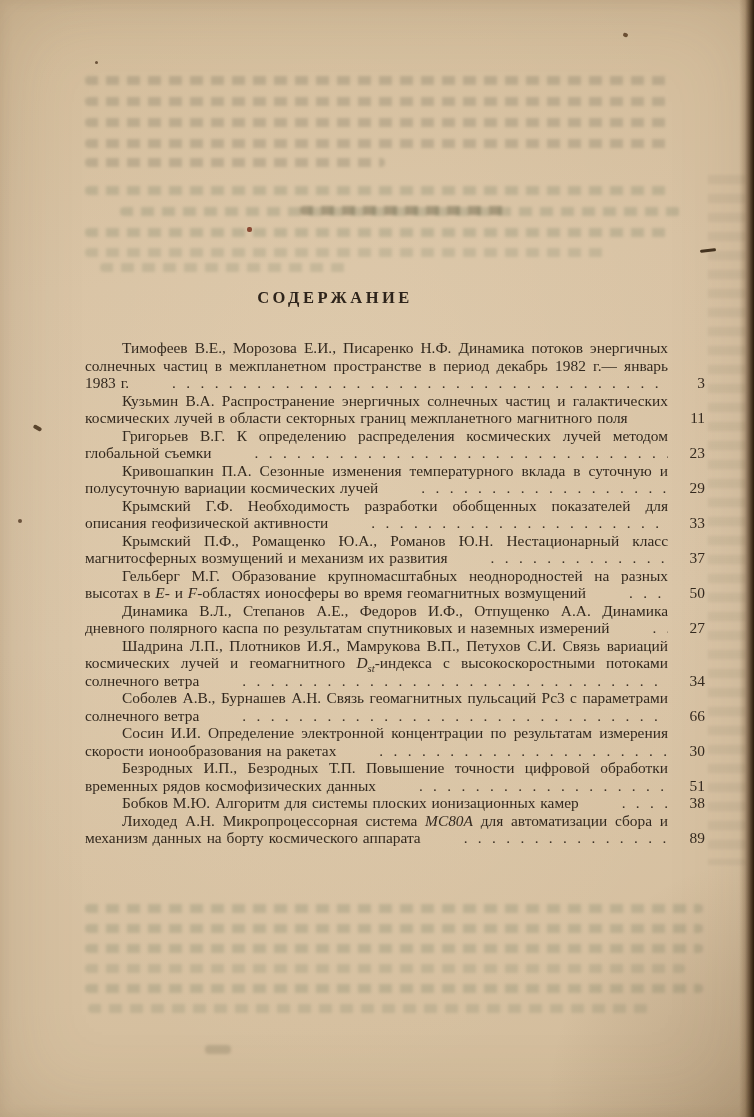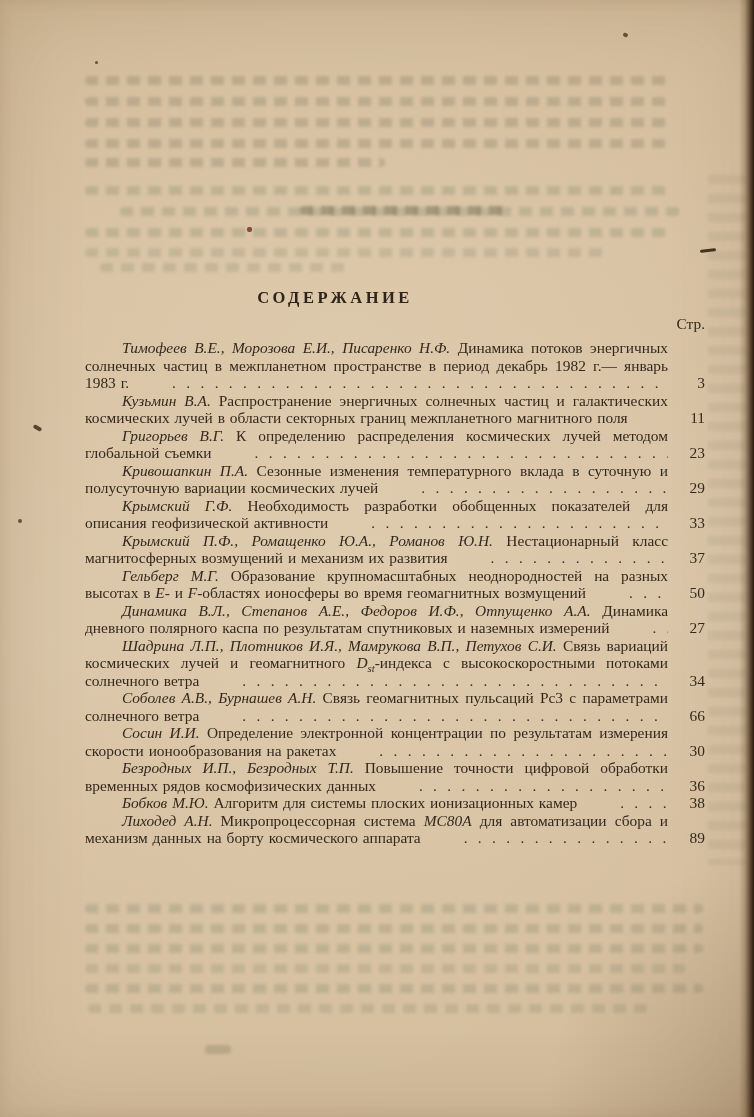--- a/index.html
+++ b/index.html
@@ -32,21 +32,21 @@
   
   .entries{
     position:absolute;top:339px;left:85px;width:620px;
     font-size:15.4px;line-height:17.5px;word-spacing:1px;
   }
   .entry-row{position:relative;}
   .entry-body{
     width:583px;overflow:hidden;text-align:justify;text-indent:37px;
     hyphens:manual;
   }
-  .authors{font-style:italic;}
+  .authors{}
   .it{font-style:italic;}
   sub{font-size:70%;line-height:0;}
   .dots{
     display:inline-block;width:820px;margin-right:-820px;
     white-space:nowrap;padding-left:6px;word-spacing:6.5px;color:#3a2f24;
   }
   .pagenum{position:absolute;right:0;bottom:0;line-height:17.5px;color:#33291f;}
 
   
   .gl{
@@ -94,21 +94,20 @@
   <div class="gl green" style="left:85px;top:186px;width:583px;"></div>
   <div class="gl green" style="left:120px;top:207px;width:560px;"></div>
   <div class="gl darkseg" style="left:300px;top:206px;width:205px;"></div>
   <div class="gl green" style="left:85px;top:228px;width:583px;"></div>
   <div class="gl green faint" style="left:85px;top:248px;width:520px;"></div>
   <div class="gl green faint" style="left:100px;top:263px;width:250px;"></div>
 
   <div class="ghost-strip"></div>
 
   <h1 class="doc-title">СОДЕРЖАНИЕ</h1>
-  <div class="str-label">Стр.</div>
 
   <div class="entries">
       <div class="entry-row">
         <div class="entry-body"><span class="authors">Тимофеев В.Е., Морозова Е.И., Писаренко Н.Ф. </span><span>Динамика потоков энергичных солнечных частиц в межпланетном пространстве в период декабрь 1982 г.— январь 1983 г.</span><span class="dots">. . . . . . . . . . . . . . . . . . . . . . . . . . . . . . . . . . . . . . . . . . . . . . . . . . . . . . . . . . . . </span></div>
         <span class="pagenum">3</span>
       </div>
       <div class="entry-row">
         <div class="entry-body"><span class="authors">Кузьмин В.А. </span><span>Распространение энергичных солнечных частиц и га­лактических космических лучей в области секторных границ межпланет­ного магнитного поля</span><span class="dots">. . . . . . . . . . . . . . . . . . . . . . . . . . . . . . . . . . . . . . . . . . . . . . . . . . . . . . . . . . . . </span></div>
         <span class="pagenum">11</span>
       </div>
@@ -143,21 +142,21 @@
       <div class="entry-row">
         <div class="entry-body"><span class="authors">Соболев А.В., Бурнашев А.Н. </span><span>Связь геомагнитных пульсаций Рс3 с параметрами солнечного ветра</span><span class="dots">. . . . . . . . . . . . . . . . . . . . . . . . . . . . . . . . . . . . . . . . . . . . . . . . . . . . . . . . . . . . </span></div>
         <span class="pagenum">66</span>
       </div>
       <div class="entry-row">
         <div class="entry-body"><span class="authors">Сосин И.И. </span><span>Определение электронной концентрации по результатам измерения скорости ионообразования на ракетах</span><span class="dots">. . . . . . . . . . . . . . . . . . . . . . . . . . . . . . . . . . . . . . . . . . . . . . . . . . . . . . . . . . . . </span></div>
         <span class="pagenum">30</span>
       </div>
       <div class="entry-row">
         <div class="entry-body"><span class="authors">Безродных И.П., Безродных Т.П. </span><span>Повышение точности цифровой обработки временных рядов космофизических данных</span><span class="dots">. . . . . . . . . . . . . . . . . . . . . . . . . . . . . . . . . . . . . . . . . . . . . . . . . . . . . . . . . . . . </span></div>
-        <span class="pagenum">36</span>
+        <span class="pagenum">51</span>
       </div>
       <div class="entry-row">
         <div class="entry-body"><span class="authors">Бобков М.Ю. </span><span>Алгоритм для системы плоских ионизационных камер</span><span class="dots">. . . . . . . . . . . . . . . . . . . . . . . . . . . . . . . . . . . . . . . . . . . . . . . . . . . . . . . . . . . . </span></div>
         <span class="pagenum">38</span>
       </div>
       <div class="entry-row">
         <div class="entry-body"><span class="authors">Лиходед А.Н. </span><span>Микропроцессорная система </span><span class="it">МС80А</span><span> для автоматиза­ции сбора и механизм данных на борту космического аппарата</span><span class="dots">. . . . . . . . . . . . . . . . . . . . . . . . . . . . . . . . . . . . . . . . . . . . . . . . . . . . . . . . . . . . </span></div>
         <span class="pagenum">89</span>
       </div>
     </div>

